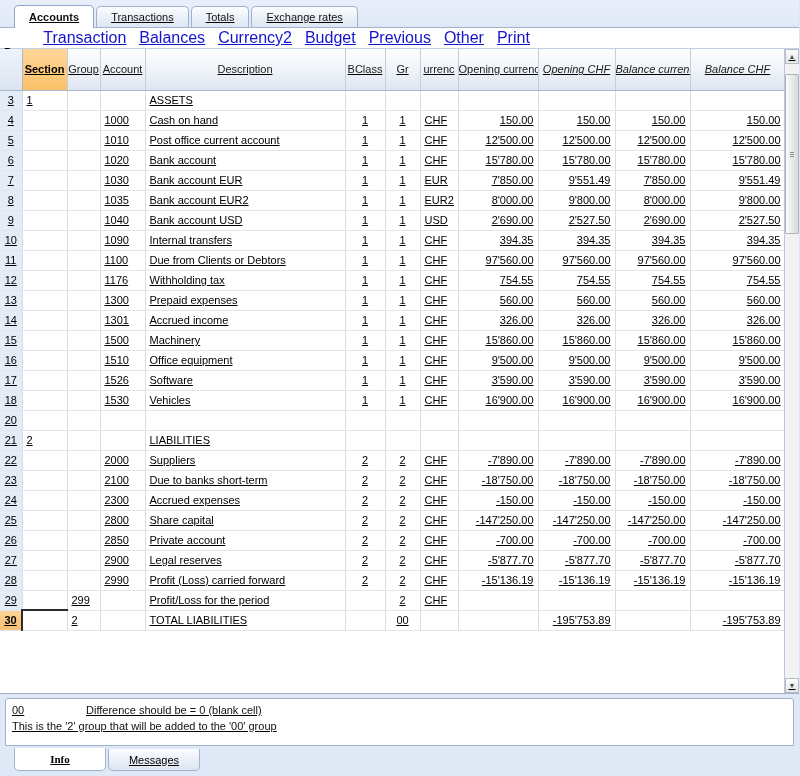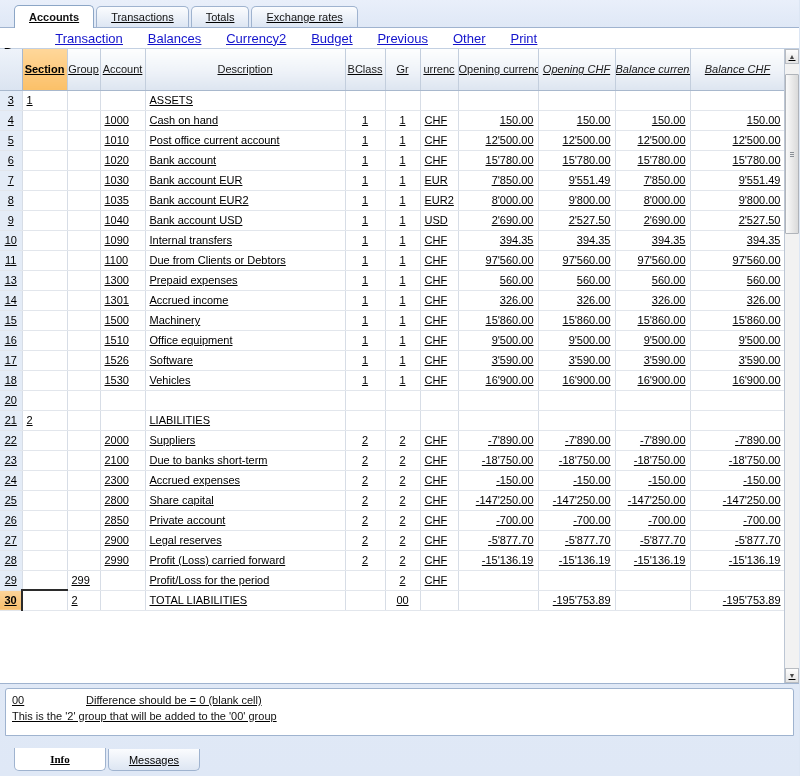--- a/index.html
+++ b/index.html
@@ -67,23 +67,22 @@
   }
   .viewbar .vb-base {
     font-weight: bold;
     color: #000;
     font-size: 11px;
     margin-top: 28px;
   }
   .viewbar .vb-link {
     color: #1414cc;
     text-decoration: underline;
-    font-size: 13px;
+    font-size: 16px;
     cursor: pointer;
-    margin-left: 12px;
   }
 
   
   .gridwrap {
     flex: 1 1 auto;
     display: flex;
     background: #fff;
     border-bottom: 1px solid #9fb3cf;
     overflow: hidden;
     position: relative;
@@ -216,21 +215,20 @@
   .infoline1 { display: flex; }
   .infoline1 .k { width: 74px; }
 
   .bottomtabs {
     height: 30px;
     padding: 3px 16px 0 14px;
     display: flex;
     align-items: flex-start;
     gap: 2px;
     background: transparent;
-    margin-top: 10px;
   }
   .btab {
     height: 22px;
     min-width: 92px;
     padding: 0 14px;
     display: flex; align-items: center; justify-content: center;
     font-size: 11px;
     background: linear-gradient(#fbfcfe, #dde6f3);
     border: 1px solid #9fb3cf;
     border-top: none;
@@ -430,20 +428,34 @@
               <td class="c-left">Due from Clients or Debtors</td>
               <td class="c-center">1</td>
               <td class="c-center">1</td>
               <td class="c-left">CHF</td>
               <td class="c-right">97'560.00</td>
               <td class="c-right">97'560.00</td>
               <td class="c-right">97'560.00</td>
               <td class="c-right">97'560.00</td>
             </tr>
             <tr>
+              <td class="rownum">12</td>
+              <td class="c-left"></td>
+              <td class="c-left"></td>
+              <td class="c-left">1176</td>
+              <td class="c-left">Withholding tax</td>
+              <td class="c-center">1</td>
+              <td class="c-center">1</td>
+              <td class="c-left">CHF</td>
+              <td class="c-right">754.55</td>
+              <td class="c-right">754.55</td>
+              <td class="c-right">754.55</td>
+              <td class="c-right">754.55</td>
+            </tr>
+            <tr>
               <td class="rownum">13</td>
               <td class="c-left"></td>
               <td class="c-left"></td>
               <td class="c-left">1300</td>
               <td class="c-left">Prepaid expenses</td>
               <td class="c-center">1</td>
               <td class="c-center">1</td>
               <td class="c-left">CHF</td>
               <td class="c-right">560.00</td>
               <td class="c-right">560.00</td>

